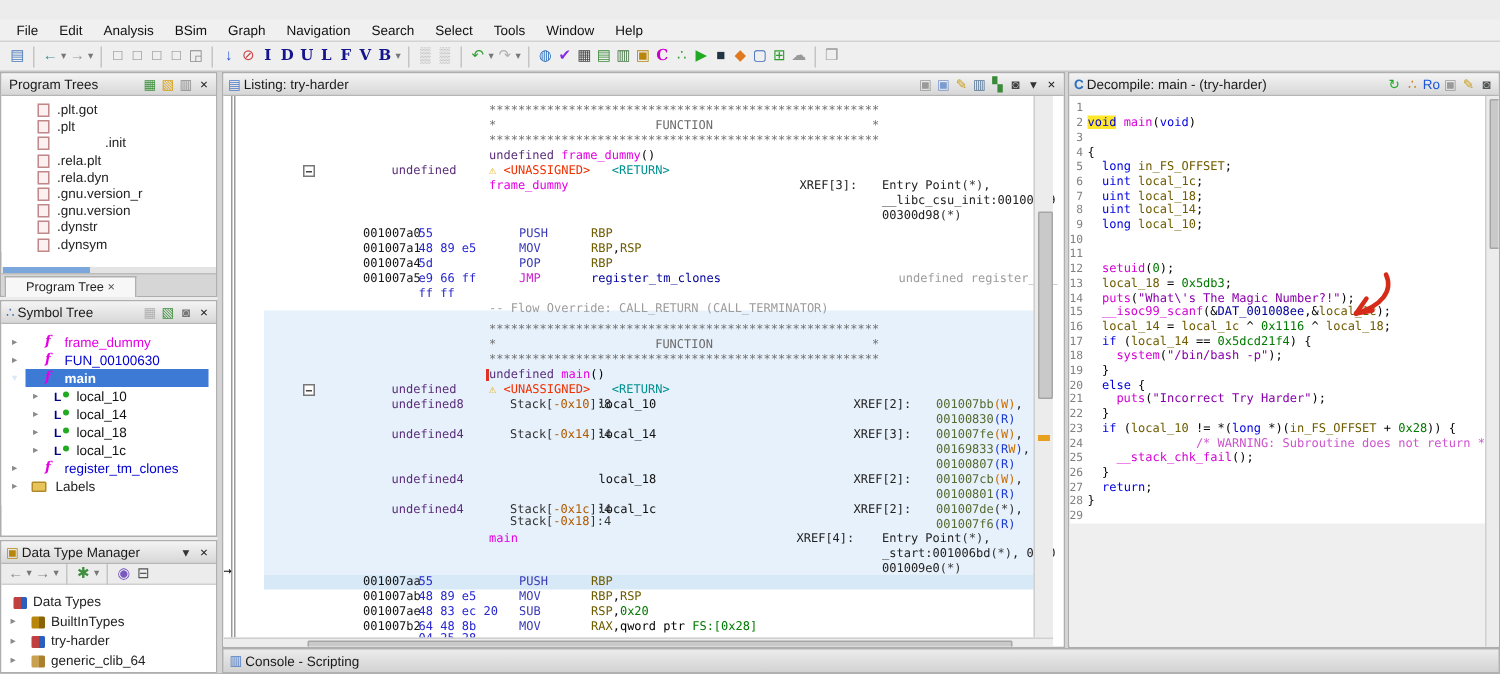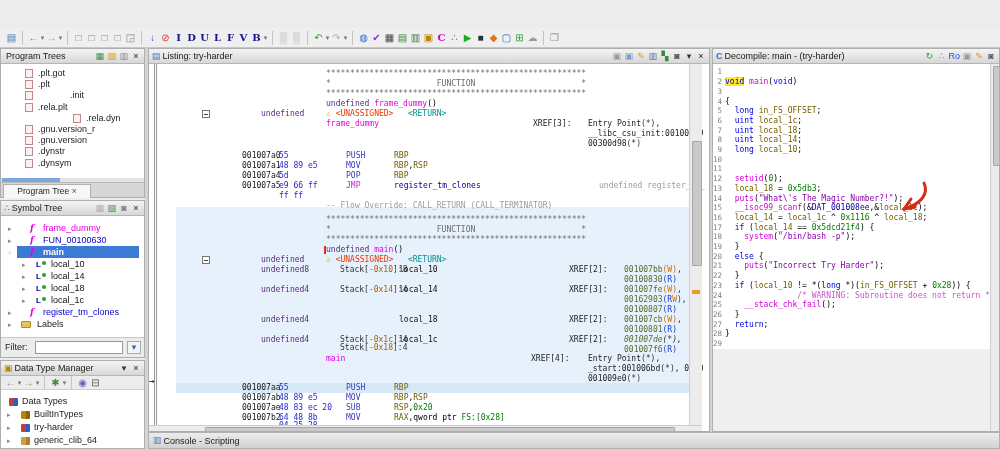--- a/index.html
+++ b/index.html
@@ -56,20 +56,33 @@
   .scrollthumb{position:absolute;background:#c9c9c9;border:1px solid #a6a6a6;box-sizing:border-box;border-radius:1px;}
   .splitter{position:absolute;background:#d4d4d4;}
   input.filter{position:absolute;height:13px;border:1px solid #999;font-size:9px;padding:0 2px;box-sizing:border-box;background:#fff;}
 </style>
 </head>
 <body>
 
 <div id="app">
 
 
+  <div class="menubar" id="menubar">
+      <span class="mi">File</span>
+      <span class="mi">Edit</span>
+      <span class="mi">Analysis</span>
+      <span class="mi">BSim</span>
+      <span class="mi">Graph</span>
+      <span class="mi">Navigation</span>
+      <span class="mi">Search</span>
+      <span class="mi">Select</span>
+      <span class="mi">Tools</span>
+      <span class="mi">Window</span>
+      <span class="mi">Help</span>
+    </div>
 
   <div class="toolbar" id="maintoolbar">
       <span class="tbi" style="color: rgb(74, 122, 184);">▤</span>
       <span class="tsep"></span>
       <span class="tbi" style="color: rgb(61, 148, 148);">←</span>
       <span class="tbi dd">▾</span>
       <span class="tbi" style="color: rgb(154, 154, 154);">→</span>
       <span class="tbi dd">▾</span>
       <span class="tsep"></span>
       <span class="tbi" style="color: rgb(138, 138, 138);">□</span>
@@ -138,21 +151,21 @@
           <span style="left: 37px;">.plt</span>
         </div>
         <div class="trow" style="top: 26.4px;">
           <span class="pageico" style="left: 24px; top: 1px;"></span>
           <span style="left: 37px; margin-left: 32px;">.init</span>
         </div>
         <div class="trow" style="top: 37.6px;">
           <span class="pageico" style="left: 24px; top: 1px;"></span>
           <span style="left: 37px;">.rela.plt</span>
         </div>
-        <div class="trow" style="top: 48.8px; margin-left: 48px;">
+        <div class="trow" style="top: 48.8px;">
           <span class="pageico" style="left: 24px; top: 1px;"></span>
           <span style="left: 37px;">.rela.dyn</span>
         </div>
         <div class="trow" style="top: 60px;">
           <span class="pageico" style="left: 24px; top: 1px;"></span>
           <span style="left: 37px;">.gnu.version_r</span>
         </div>
         <div class="trow" style="top: 71.2px;">
           <span class="pageico" style="left: 24px; top: 1px;"></span>
           <span style="left: 37px;">.gnu.version</span>
@@ -233,25 +246,20 @@
           <span class="arr" style="left: 7px;">▸</span>
           <span class="fico" style="left: 29px;">f</span>
           <span style="left: 42px; color: rgb(0, 0, 204);">register_tm_clones</span>
         </div>
         <div class="trow" style="top: 103px;">
           <span class="arr" style="left: 7px;">▸</span>
           <span class="foldico" style="left: 20px; top: 2px;"></span>
           <span style="left: 36px; color: rgb(34, 34, 34);">Labels</span>
         </div>
       </div>
-    <div style="position:absolute;left:0;bottom:0;width:100%;height:20px;background:#ececec;border-top:1px solid #c8c8c8;box-sizing:border-box;">
-      <span style="position:absolute;left:4px;top:4px;font-size:9px;color:#222;">Filter:</span>
-      <input class="filter" style="left: 34px; top: 3px; width: 88px;" value="">
-      <span style="position:absolute;left:126px;top:3px;width:14px;height:13px;border:1px solid #aaa;background:#f4f4f4;box-sizing:border-box;text-align:center;font-size:8px;color:#3a6ab8;line-height:11px;">▼</span>
-    </div>
   </div>
 
   <div class="panel" style="left:0;top:360px;width:145px;height:89px;">
     <div class="phdr">
       <span class="titleico" style="color:#b8860b;">▣</span>
       <span class="ptitle">Data Type Manager</span>
       <span class="hicons" id="dtm-icons">
           <span class="hico" style="color: rgb(51, 51, 51);">▾</span>
           <span class="hico" style="color: rgb(34, 34, 34);">×</span>
         </span>
@@ -403,41 +411,41 @@
               <span class="clu" style="left: 466px;"><span class="xa">00100830</span><span class="xr">(R)</span></span>
             </div>
             <div class="lrow" style="top: 221px;">
               <span class="clu" style="left: 103px;"><span class="dtk">undefined4</span></span>
               <span class="clu" style="left: 182px;"><span class="stk">Stack[</span><span class="stko">-0x14</span><span class="stk">]:4</span></span>
               <span class="clu" style="left: 241px;"><span class="lbl">local_14</span></span>
               <span class="clu" style="left: 411px;"><span class="xl">XREF[3]:</span></span>
               <span class="clu" style="left: 466px;"><span class="xa">001007fe</span><span class="xw">(W)</span><span class="xl">,</span></span>
             </div>
             <div class="lrow" style="top: 231px;">
-              <span class="clu" style="left: 466px;"><span class="xa">00162903</span><span class="xr">(R</span><span class="xw">W</span><span class="xr">)</span><span class="xl">,</span></span>
+              <span class="clu" style="left: 466px;"><span class="xa">00169833</span><span class="xr">(R</span><span class="xw">W</span><span class="xr">)</span><span class="xl">,</span></span>
             </div>
             <div class="lrow" style="top: 241px;">
               <span class="clu" style="left: 466px;"><span class="xa">00100807</span><span class="xr">(R)</span></span>
             </div>
             <div class="lrow" style="top: 251px;">
               <span class="clu" style="left: 103px;"><span class="dtk">undefined4</span></span>
               <span class="clu" style="left: 182px; margin-top: 28px;"><span class="stk">Stack[</span><span class="stko">-0x18</span><span class="stk">]:4</span></span>
               <span class="clu" style="left: 241px;"><span class="lbl">local_18</span></span>
               <span class="clu" style="left: 411px;"><span class="xl">XREF[2]:</span></span>
               <span class="clu" style="left: 466px;"><span class="xa">001007cb</span><span class="xw">(W)</span><span class="xl">,</span></span>
             </div>
             <div class="lrow" style="top: 261px;">
               <span class="clu" style="left: 466px;"><span class="xa">00100801</span><span class="xr">(R)</span></span>
             </div>
             <div class="lrow" style="top: 271px;">
               <span class="clu" style="left: 103px;"><span class="dtk">undefined4</span></span>
               <span class="clu" style="left: 182px;"><span class="stk">Stack[</span><span class="stko">-0x1c</span><span class="stk">]:4</span></span>
               <span class="clu" style="left: 241px;"><span class="lbl">local_1c</span></span>
               <span class="clu" style="left: 411px;"><span class="xl">XREF[2]:</span></span>
-              <span class="clu" style="left: 466px; font-style: italic;"><span class="xa">001007de</span><span class="xs">(*)</span><span class="xl">,</span></span>
+              <span class="clu" style="left: 466px;"><span class="xa">001007de</span><span class="xs">(*)</span><span class="xl">,</span></span>
             </div>
             <div class="lrow" style="top: 281px;">
               <span class="clu" style="left: 466px;"><span class="xa">001007f6</span><span class="xr">(R)</span></span>
             </div>
             <div class="lrow" style="top: 290px;">
               <span class="clu" style="left: 168px;"><span class="fn">main</span></span>
               <span class="clu" style="left: 373px;"><span class="xl">XREF[4]:</span></span>
               <span class="clu" style="left: 430px;"><span class="ep">Entry Point</span><span class="xs">(*)</span><span class="ep">,</span></span>
             </div>
             <div class="lrow" style="top: 300px;">

